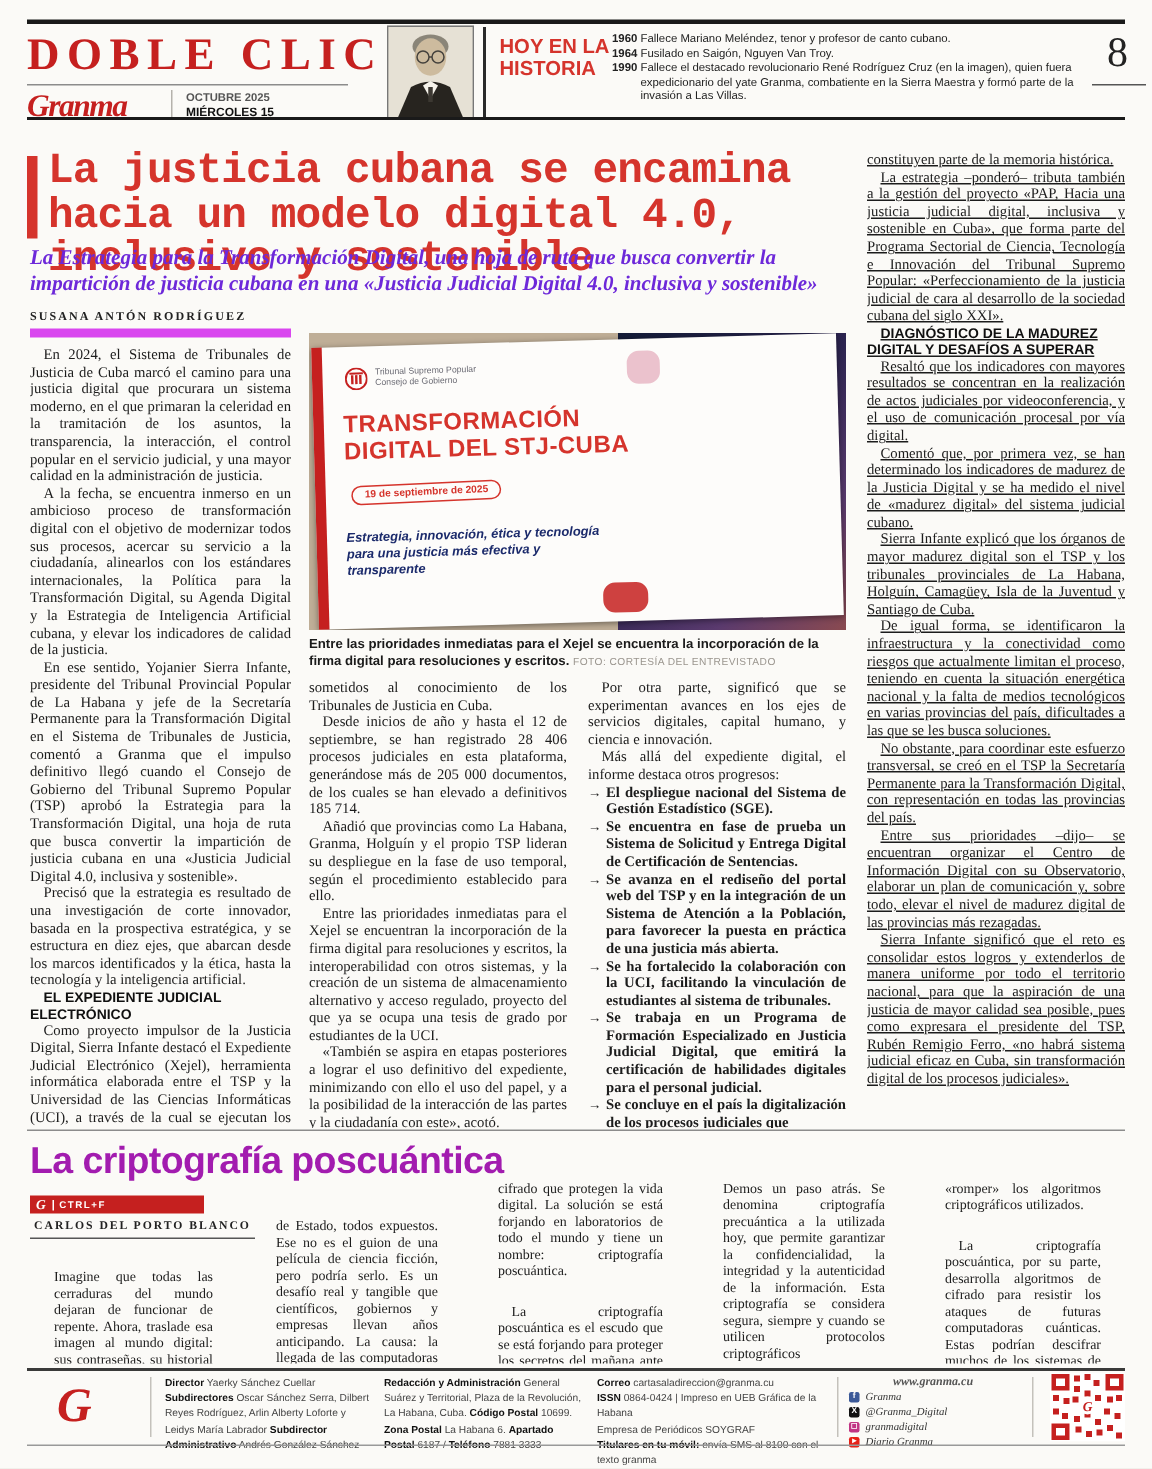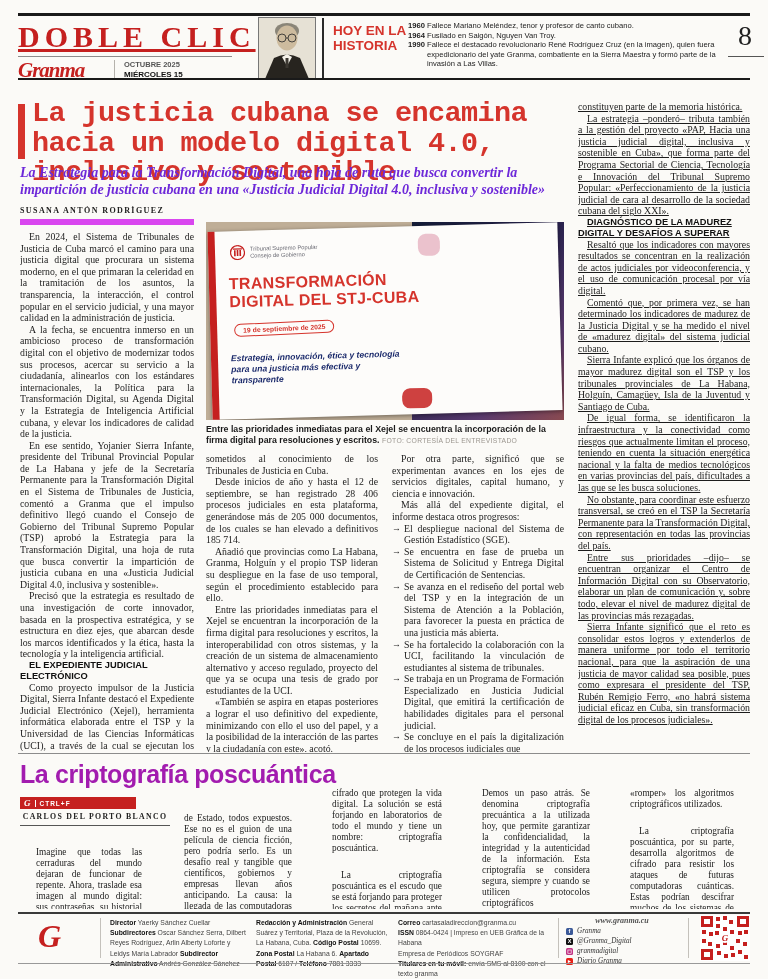--- a/index.html
+++ b/index.html
@@ -3,21 +3,21 @@
 <meta charset="utf-8">
 <style>
   html,body{margin:0;padding:0;background:#e9e7e2;}
   #page{position:relative;width:768px;height:979px;background:#fbfaf7;overflow:hidden;
         font-family:"Liberation Serif",serif;color:#1c1c1c;}
   .abs{position:absolute;}
   .rule{background:#1a1a1a;}
 
   
   #mast-title{left:18px;top:22px;font:700 30px/30px "Liberation Serif",serif;
-              letter-spacing:5px;color:#c5201f;text-decoration:underline;}
+              letter-spacing:5px;color:#c5201f;}
   #mast-title-rule{left:18px;top:56px;width:214px;height:1px;background:#8c8c8c;}
   #brand{left:18px;top:60px;font:900 italic 21px/21px "Liberation Serif",serif;color:#c5201f;letter-spacing:-1px;}
   #brand-div{left:114px;top:60px;width:1px;height:20px;background:#b5b2ac;}
   #mast-date1{left:124px;top:60px;font:700 7.5px "Liberation Sans",sans-serif;color:#555;}
   #mast-date2{left:124px;top:70px;font:700 8px "Liberation Sans",sans-serif;color:#111;}
   #portrait{left:258px;top:17px;width:56px;height:61px;border:1px solid #777;background:#e6e1d5;}
   #hist-div{left:322px;top:18px;width:2px;height:60px;background:#2a2a2a;}
   #hoy-label{left:333px;top:24px;width:74px;font:700 13.5px/14.5px "Liberation Sans",sans-serif;color:#d5342c;}
   #history{left:408px;top:21px;width:310px;font:7.6px/9.6px "Liberation Sans",sans-serif;color:#222;}
   .hist-item{padding-left:19px;text-align:left;}
@@ -29,21 +29,21 @@
   #headline-bar{left:18px;top:104px;width:7px;height:55px;background:#d5342c;}
   #headline{left:32px;top:99px;width:545px;font:700 28.5px/29.5px "Liberation Sans",sans-serif;
             letter-spacing:-0.6px;color:#d5342c;}
   #subhead{left:20px;top:164px;width:552px;font:700 italic 14px/17px "Liberation Serif",serif;color:#6d28d9;}
 
   .body-col{font:9.8px/11.6px "Liberation Serif",serif;text-align:justify;color:#1c1c1c;
             overflow:hidden;hyphens:auto;}
   .body-col p{margin:0;text-indent:9px;}
   .body-col p.noindent{text-indent:0;}
   .sec-heading{font:700 9.3px/10.8px "Liberation Sans",sans-serif;color:#101010;margin:5px 0 2px;text-align:left;}
-  .arrow-list{margin:0;padding:0;list-style:none;}
+  .arrow-list{margin:0;padding:0;list-style:none;font-weight:bold;}
   .arrow-list li{position:relative;padding-left:12px;margin:0;}
   .arrow-list li::before{content:"\2192";position:absolute;left:0;top:0;font-size:9px;}
 
   #col1{left:20px;top:206px;width:174px;height:545px;}
   #byline1{font:700 8px "Liberation Serif",serif;letter-spacing:1.4px;color:#222;
            border-bottom:6px solid #d946ef;padding-bottom:4px;margin-bottom:6px;text-align:left;}
   #col2{left:206px;top:453px;width:172px;height:299px;}
   #col3{left:392px;top:453px;width:172px;height:299px;}
   #col4{left:578px;top:101px;width:172px;height:650px;text-decoration:underline;}
 

